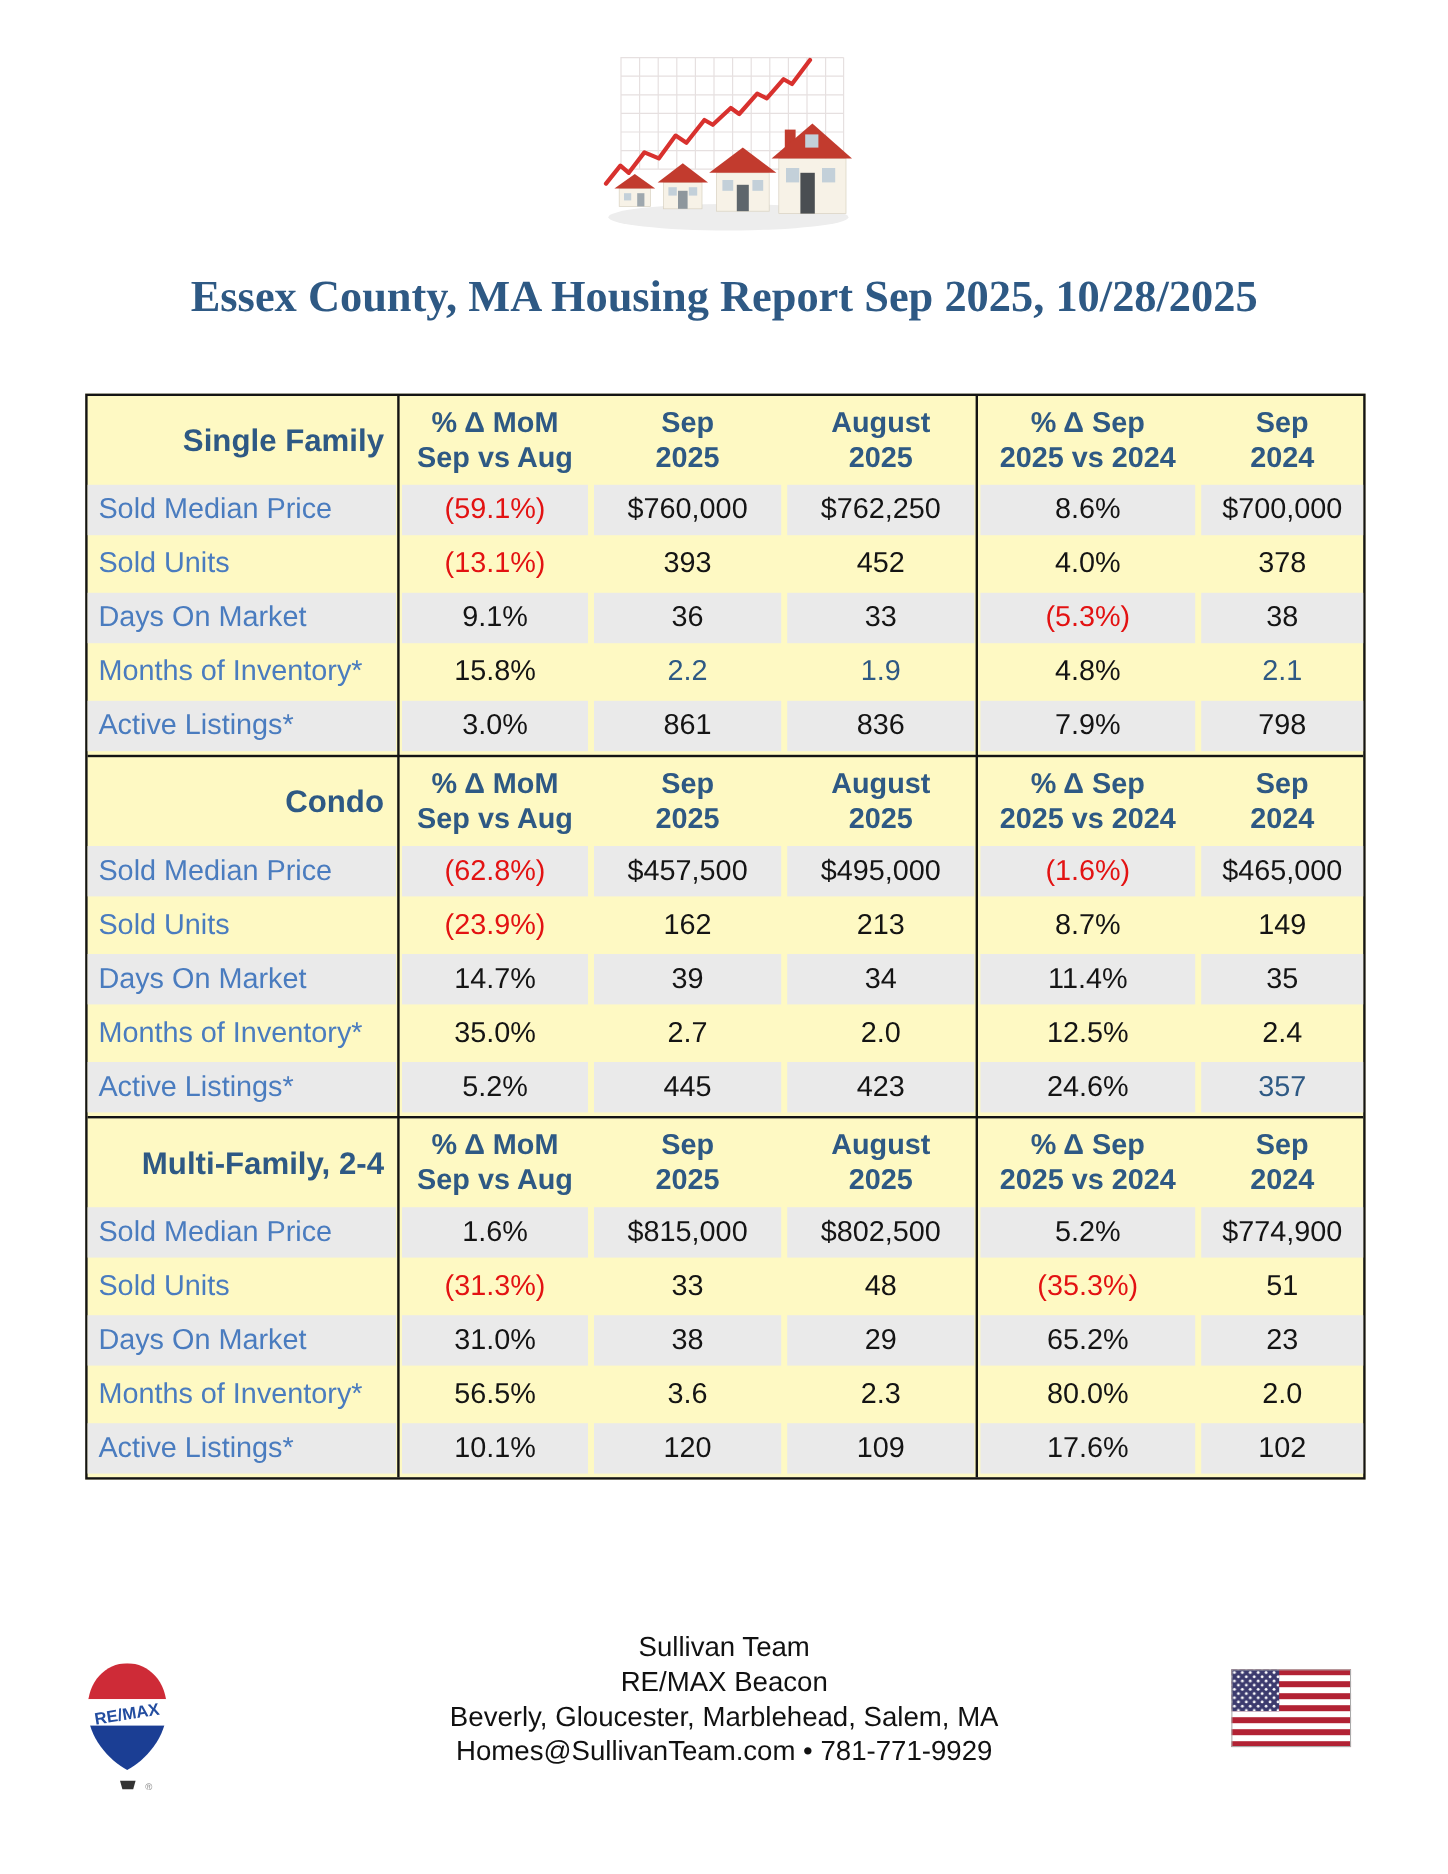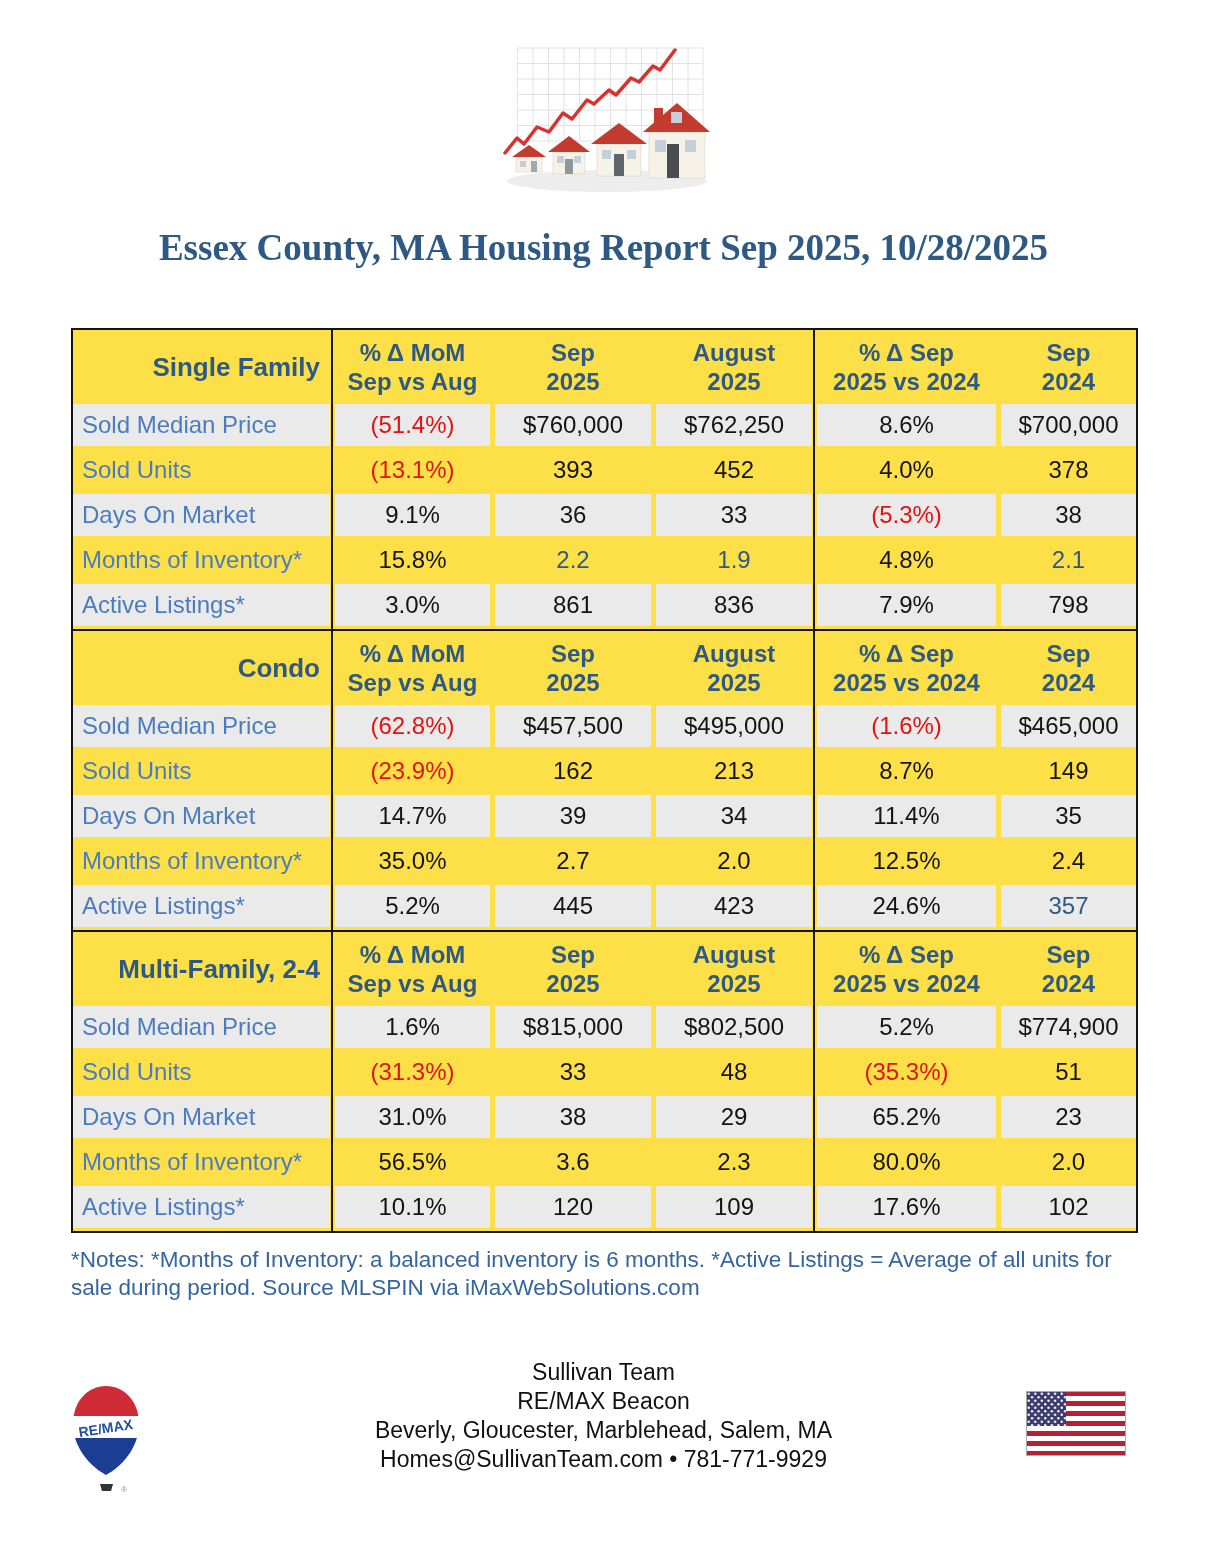--- a/index.html
+++ b/index.html
@@ -14,21 +14,21 @@
   
   .title {
     position:absolute; left:0; top:226px; width:100%; margin:0;
     text-align:center; font-family:"Liberation Serif", serif;
     font-weight:bold; font-size:37px; color:var(--navy); letter-spacing:0px;
   }
 
   
   .housing-table {
     position:absolute; left:71px; top:328px; width:1067px;
-    border:2px solid var(--border-dark); box-sizing:border-box; background:#fde047;
+    border:2px solid var(--border-dark); box-sizing:border-box; background:#fef9c3;
   }
   .vline { position:absolute; top:0; bottom:0; width:2px; background:var(--border-dark); z-index:3; }
   .vline-1 { left:258px; }
   .vline-2 { left:740px; }
   .section { position:relative; }
   .section + .section { border-top:2px solid var(--border-dark); }
   .grid-row {
     display:grid; grid-template-columns:257px 155px 156px 156px 179px 135px;
     column-gap:5px; align-items:stretch;
   }
@@ -128,21 +128,21 @@
 2025</div>
           <div class="cell head-cell">August
 2025</div>
           <div class="cell head-cell">% Δ Sep
 2025 vs 2024</div>
           <div class="cell head-cell">Sep
 2024</div>
         </div>
         <div class="grid-row data-row striped">
           <div class="cell label-cell">Sold Median Price</div>
-          <div class="cell value-cell tone-neg">(51.4%)</div>
+          <div class="cell value-cell tone-neg">(59.1%)</div>
           <div class="cell value-cell">$760,000</div>
           <div class="cell value-cell">$762,250</div>
           <div class="cell value-cell">8.6%</div>
           <div class="cell value-cell">$700,000</div>
         </div>
         <div class="grid-row data-row">
           <div class="cell label-cell">Sold Units</div>
           <div class="cell value-cell tone-neg">(13.1%)</div>
           <div class="cell value-cell">393</div>
           <div class="cell value-cell">452</div>
@@ -280,21 +280,20 @@
           <div class="cell value-cell">10.1%</div>
           <div class="cell value-cell">120</div>
           <div class="cell value-cell">109</div>
           <div class="cell value-cell">17.6%</div>
           <div class="cell value-cell">102</div>
         </div>
       </div>
     </div>
 
   <div class="footnotes">
-    <p class="fn">*Notes: *Months of Inventory: a balanced inventory is 6 months. *Active Listings = Average of all units for sale during period.  Source MLSPIN via iMaxWebSolutions.com</p>
   </div>
 
   <div class="contact">
     <div>Sullivan Team</div>
     <div>RE/MAX Beacon</div>
     <div>Beverly, Gloucester, Marblehead, Salem, MA</div>
     <div>Homes@SullivanTeam.com • 781-771-9929</div>
   </div>
 
   <svg class="balloon" width="80" height="118" viewBox="0 0 80 118">

